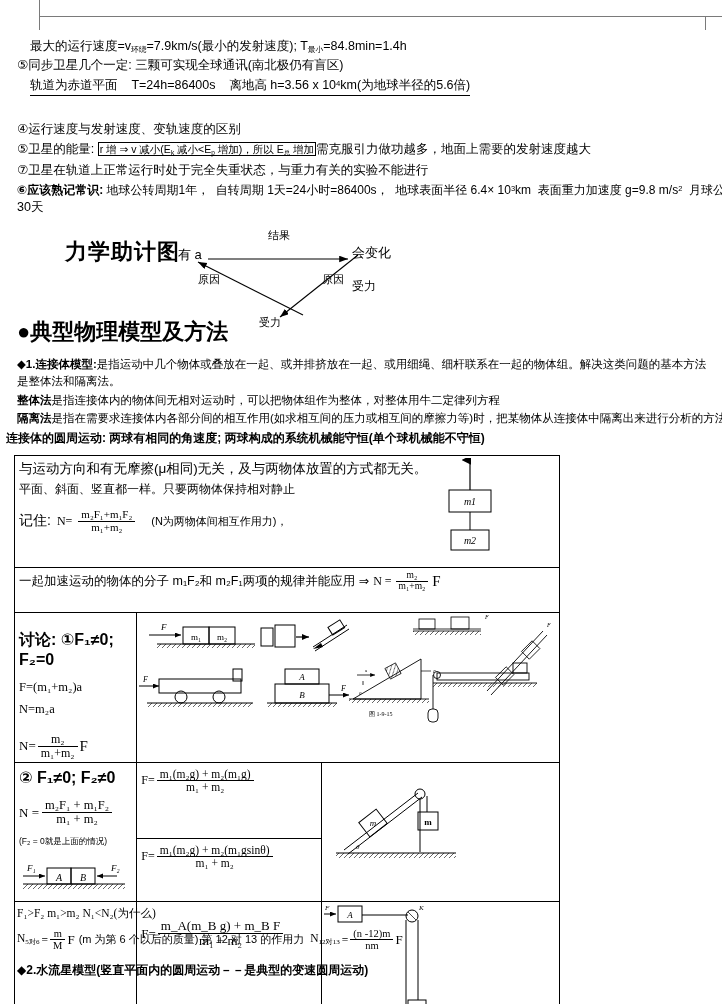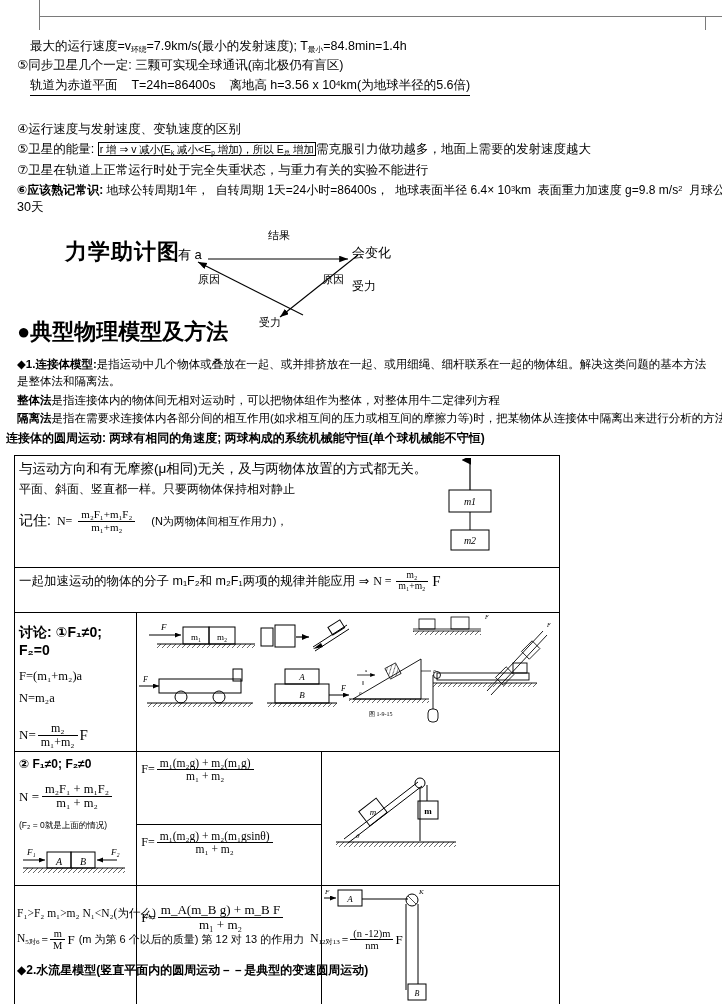--- a/index.html
+++ b/index.html
@@ -158,21 +158,21 @@
             <span class="num">m₂</span>
             <span class="den">m₁+m₂</span>
           </span>
           <span class="serif" style="font-size:15px;">F</span>
         </div>
       </td>
     </tr>
 
     <tr>
       <td style="width:122px;height:115px;">
-        <div class="cn b" style="font-size:14px;margin-top:8px;">讨论: ①F₁≠0; F₂=0</div>
+        <div class="cn b" style="font-size:16px;margin-top:14px;">讨论: ①F₁≠0; F₂=0</div>
         <div class="serif" style="font-size:12.5px;margin-top:11px;">F=(m₁+m₂)a</div>
         <div class="serif" style="font-size:12.5px;margin-top:7px;">N=m₂a</div>
         <div style="display:flex;align-items:center;gap:2px;margin-top:16px;">
           <span class="serif" style="font-size:13px;">N=</span>
           <span class="frac serif" style="font-size:12px;">
             <span class="num">m₂</span>
             <span class="den">m₁+m₂</span>
           </span>
           <span class="serif" style="font-size:15px;">F</span>
         </div>
@@ -273,21 +273,21 @@
             <rect x="291" y="96" width="10" height="13" rx="4" fill="none" stroke="#000" stroke-width="0.9"></rect>
             <line x1="296" y1="70" x2="400" y2="70" stroke="#000" stroke-width="0.9"></line>
             <rect x="296" y="70" width="104" height="4" fill="url(#hatch)"></rect>
           </g>
         </svg>
       </td>
     </tr>
 
     <tr>
       <td style="width:122px;height:56px;" rowspan="2">
-        <div class="cn b" style="font-size:12px;margin-top:2px;">② F₁≠0; F₂≠0</div>
+        <div class="cn b" style="font-size:16px;margin-top:2px;">② F₁≠0; F₂≠0</div>
         <div style="display:flex;align-items:center;gap:3px;margin-top:12px;">
           <span class="serif" style="font-size:13px;">N =</span>
           <span class="frac serif" style="font-size:12.5px;">
             <span class="num">m₂F₁ + m₁F₂</span>
             <span class="den">m₁ + m₂</span>
           </span>
         </div>
         <div class="cn" style="font-size:8.5px;margin-top:10px;">(F₂ = 0就是上面的情况)</div>
 
         <svg width="112" height="40" style="margin-top:10px;">

